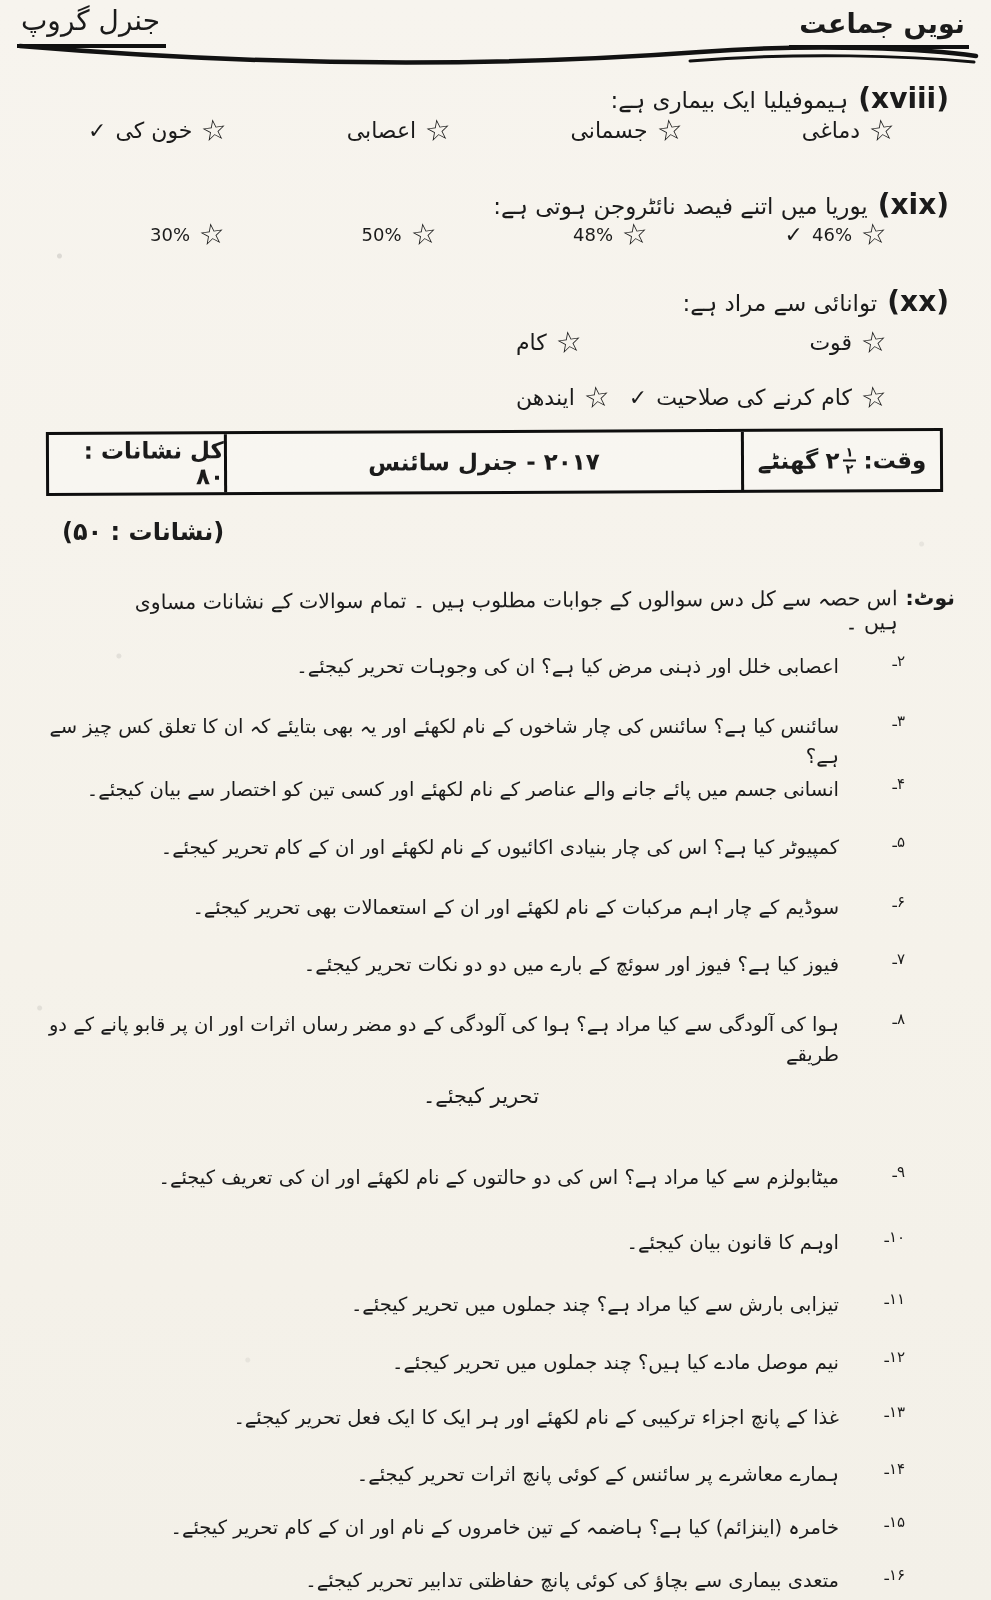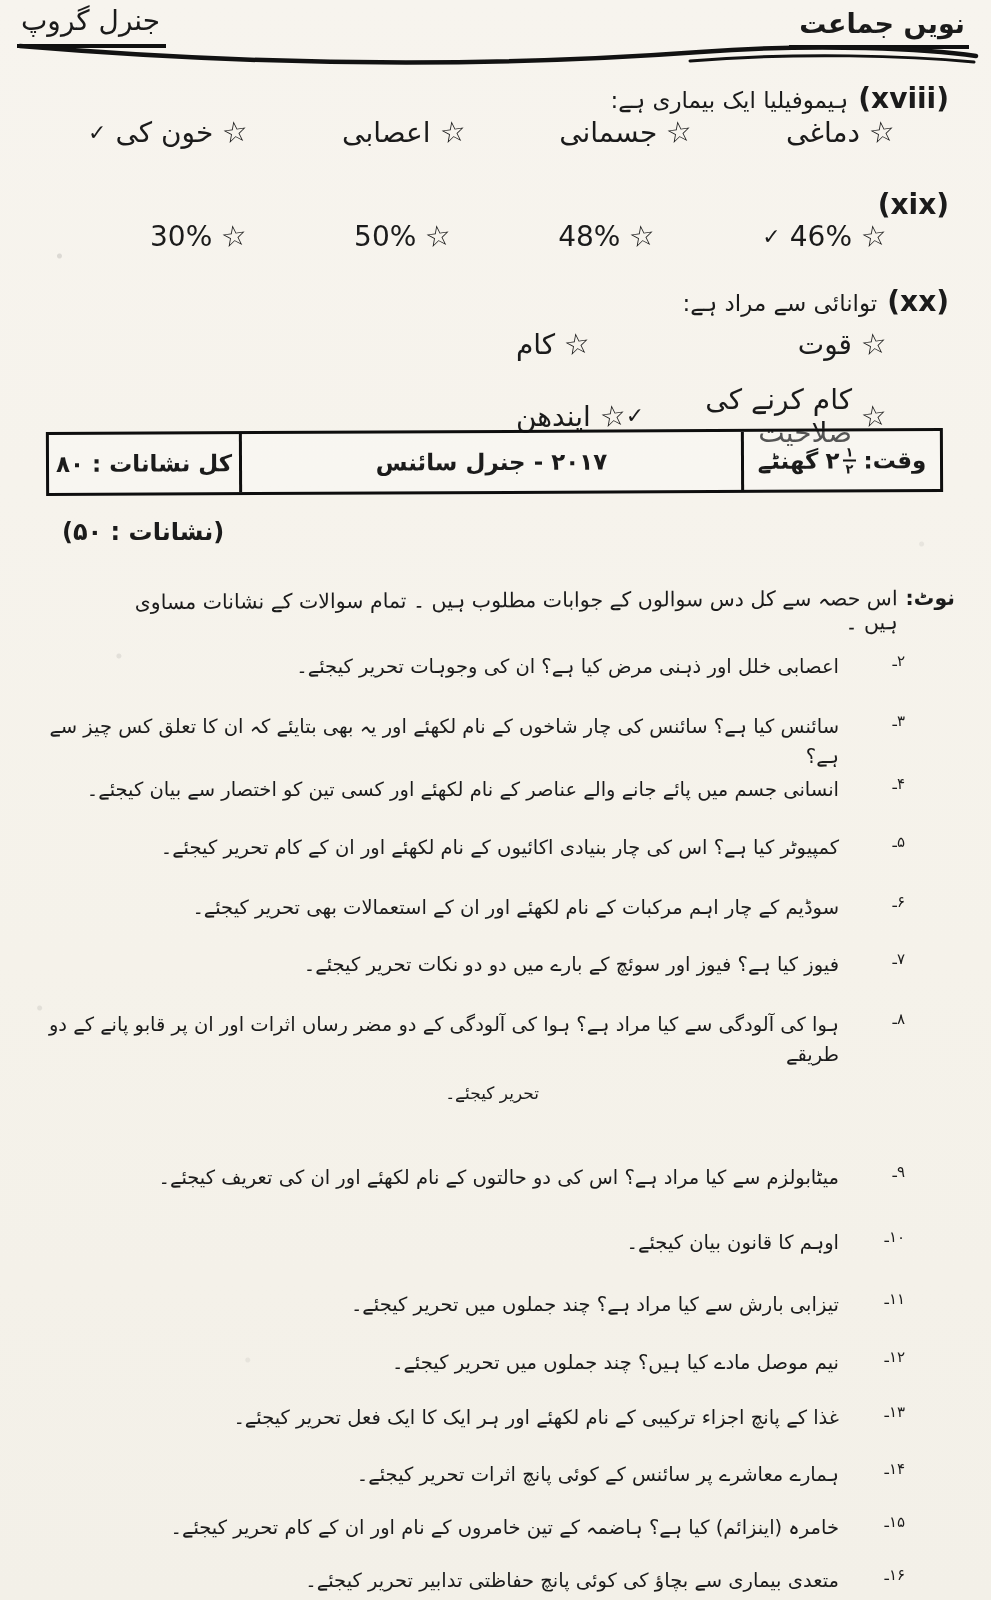--- a/index.html
+++ b/index.html
@@ -22,48 +22,48 @@
   .hdr-left{position:absolute;top:4px;left:17px;font-size:28px;font-weight:400;
     border-bottom:4px solid #101010;padding:0 6px 7px 4px;}
   .swoosh{position:absolute;top:34px;left:0;width:991px;height:44px;}
 
   .mcq-line{position:absolute;right:42px;display:flex;direction:rtl;align-items:baseline;gap:10px;font-size:23px;}
   .mcq-id{font-weight:700;font-size:28px;direction:ltr;}
   .mcq-q{font-weight:500;}
   .opt-row{position:absolute;display:flex;direction:rtl;justify-content:space-between;align-items:center;}
   .opt{display:inline-flex;direction:rtl;align-items:center;gap:9px;}
   .star{font-size:29px;line-height:1;transform:rotate(-8deg);color:#161616;}
-  .opt-label{font-size:28px;font-weight:500;}
-  .opt-label.num{direction:ltr;font-size:28px;}
+  .opt-label{font-size:22px;font-weight:500;}
+  .opt-label.num{direction:ltr;font-size:18px;}
   .check{font-size:22px;font-weight:700;line-height:1;}
 
   .info-table{position:absolute;top:430px;right:48px;left:46px;height:58px;
     border:3px solid #0e0e0e;display:flex;direction:rtl;transform:rotate(-0.25deg);background:rgba(255,255,255,.25);}
   .cell{display:flex;align-items:center;justify-content:center;font-weight:700;font-size:23px;gap:7px;}
   .cell:not(:last-child){border-left:3px solid #0e0e0e;}
   .cell-time{width:196px;}
   .cell-subject{flex:1;}
-  .cell-marks{width:190px;}
+  .cell-marks{width:175px;}
   .timewrap{display:inline-flex;direction:ltr;align-items:center;gap:3px;}
   .frac{display:inline-flex;flex-direction:column;align-items:center;line-height:1;font-size:13px;font-weight:700;}
   .frac-top{border-bottom:2px solid #111;padding:0 3px 1px;}
   .frac-bot{padding-top:1px;}
 
   .part-title{position:absolute;top:512px;right:238px;font-size:25px;font-weight:700;}
   .part-marks{position:absolute;top:518px;left:62px;font-size:24px;font-weight:700;}
 
   .note{position:absolute;top:588px;right:36px;left:120px;display:flex;direction:rtl;gap:8px;
     font-size:20.5px;transform:rotate(-0.3deg);}
   .note-label{font-weight:700;white-space:nowrap;}
 
   .q-row{position:absolute;right:86px;left:40px;display:flex;direction:rtl;align-items:flex-start;gap:26px;}
   .q-num{flex:0 0 auto;min-width:40px;font-size:15px;font-weight:500;text-align:right;}
   .q-body{flex:1;}
   .q-text{font-size:19.5px;line-height:1.55;text-align:right;}
-  .q-line2{font-size:17px;line-height:1.55;text-align:right;margin-top:10px;margin-right:300px;}
+  .q-line2{font-size:21px;line-height:1.55;text-align:right;margin-top:10px;margin-right:300px;}
   .q-line2:empty{display:none;}
 </style>
 </head>
 <body>
 
 <div id="page">
 
   <div class="hdr-right">نویں جماعت</div>
   <div class="hdr-left">جنرل گروپ</div>
   <svg class="swoosh" viewBox="0 0 991 44" preserveAspectRatio="none">
@@ -90,20 +90,21 @@
     </span>
     <span class="opt">
       <span class="star">☆</span>
       <span class="opt-label">خون کی</span>
       <span class="check">✓</span>
     </span>
   </div>
 
   <div class="mcq-line" style="top:188px;">
     <span class="mcq-id">(xix)</span>
+    <span class="mcq-q">یوریا میں اتنے فیصد نائٹروجن ہوتی ہے:</span>
   </div>
   <div class="opt-row" style="top:220px;right:104px;left:150px;">
     <span class="opt">
       <span class="star">☆</span>
       <span class="opt-label num">46%</span>
       <span class="check">✓</span>
     </span>
     <span class="opt">
       <span class="star">☆</span>
       <span class="opt-label num">48%</span>

